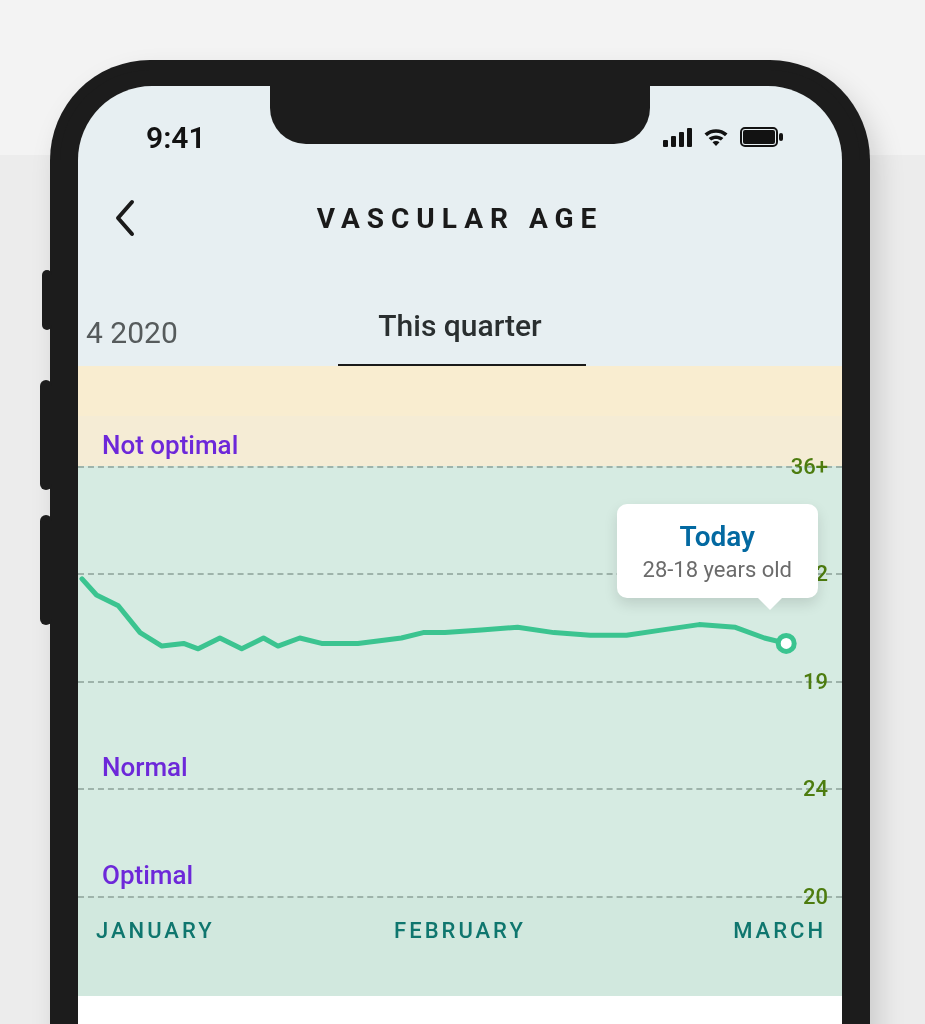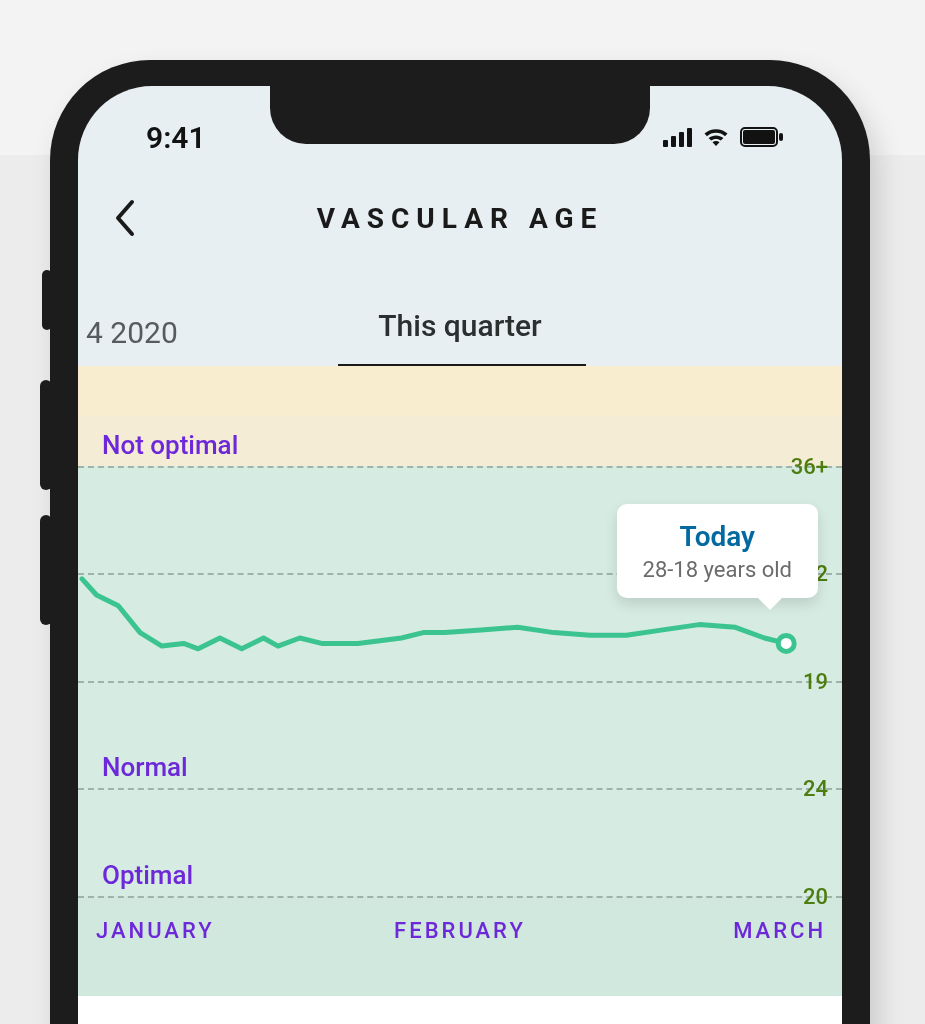--- a/index.html
+++ b/index.html
@@ -215,21 +215,21 @@
     font-weight: 500;
   }
   .zone-label.notopt { top: 64px; }
   .zone-label.normal { top: 386px; }
   .zone-label.optimal{ top: 494px; }
 
   .month-label {
     position: absolute;
     top: 552px;
     font-size: 22px;
-    color: #6d28d9;
+    color: #0f766e;
     letter-spacing: 3px;
     font-weight: 500;
   }
   .month-label.jan { left: 18px; }
   .month-label.feb { left: 50%; transform: translateX(-50%); }
   .month-label.mar { right: 16px; }
 
   
   .linewrap {
     position: absolute; top: 0; left: 0; width: 100%; height: 100%;

